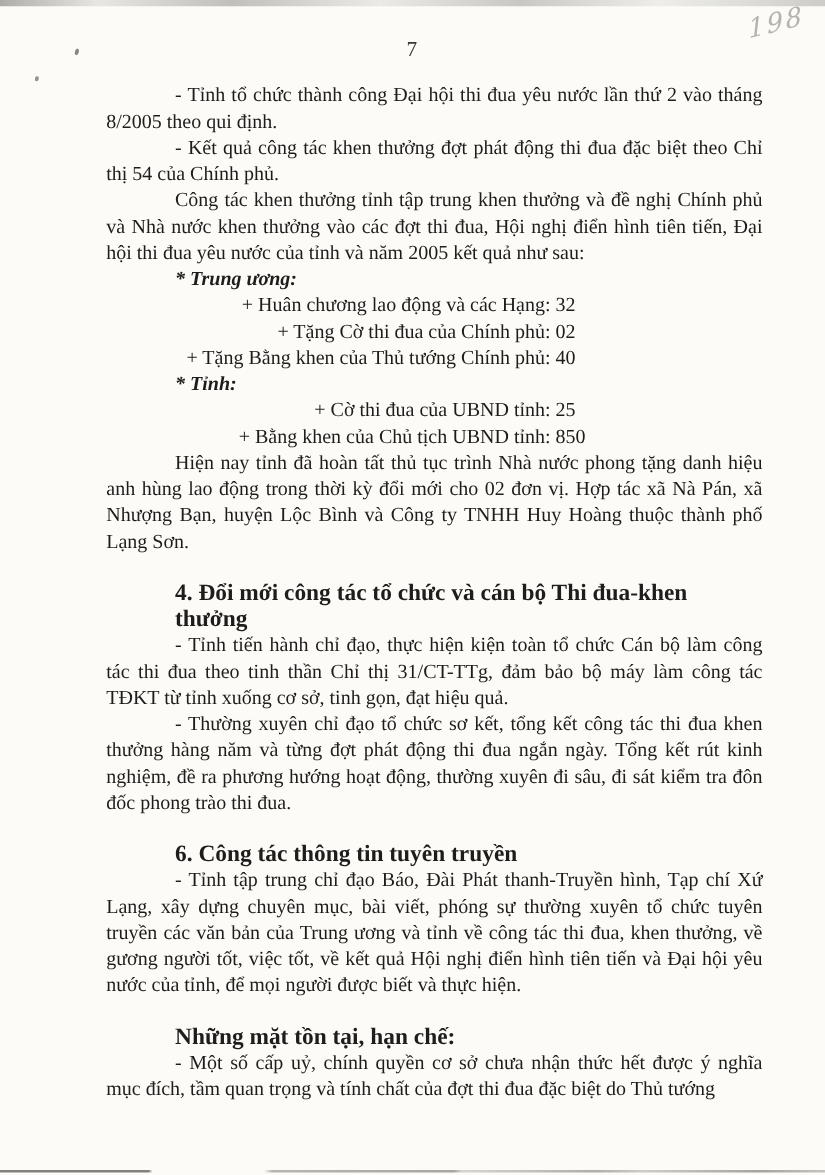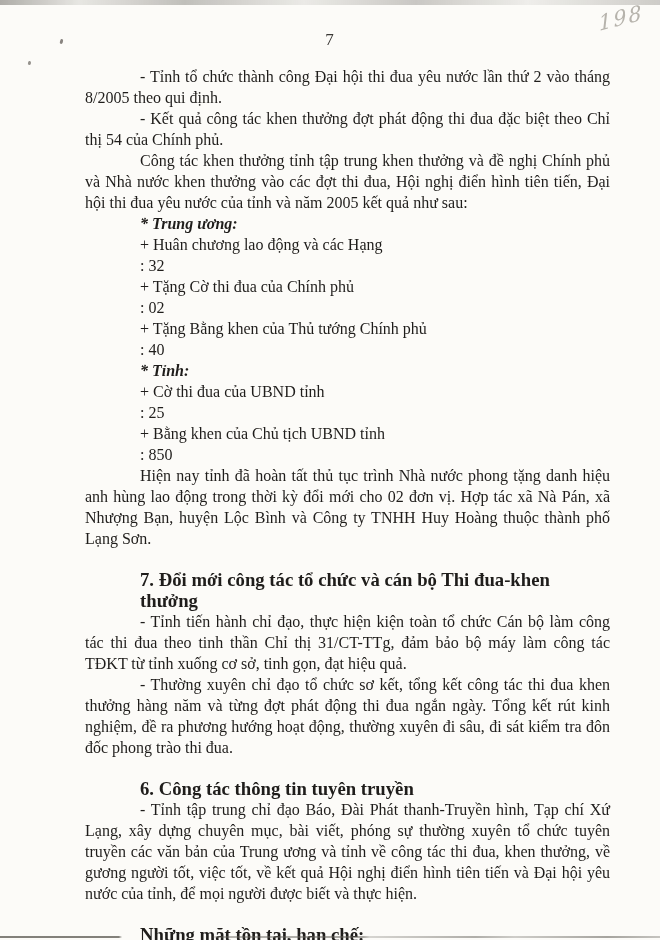--- a/index.html
+++ b/index.html
@@ -85,22 +85,21 @@
   .star-heading {
     margin: 0;
     padding-left: 55px;
     font-weight: bold;
     font-style: italic;
   }
   .star-heading.gap-above { }
   .award-row {
     display: flex;
     padding-left: 55px;
-    text-align: left;
-    flex-direction: column;
+    text-align: right;
   }
   .award-label { width: 296px; flex: none; }
   .award-value { flex: none; }
   .section-heading {
     margin: 20px 0 0 0;
     padding-left: 55px;
     font-weight: bold;
     text-indent: 0;
     text-align: left;
   }
@@ -145,21 +144,21 @@
       <span class="award-label">+ Cờ thi đua của UBND tỉnh</span>
       <span class="award-value">: 25</span>
     </div>
     <div class="award-row">
       <span class="award-label">+ Bằng khen của Chủ tịch UBND tỉnh</span>
       <span class="award-value">: 850</span>
     </div>
 
     <p class="para">Hiện nay tỉnh đã hoàn tất thủ tục trình Nhà nước phong tặng danh hiệu anh hùng lao động trong thời kỳ đổi mới cho 02 đơn vị. Hợp tác xã Nà Pán, xã Nhượng Bạn, huyện Lộc Bình và Công ty TNHH Huy Hoàng thuộc thành phố Lạng Sơn.</p>
 
-    <h3 class="section-heading">7. Đổi mới công tác tổ chức và cán bộ Thi đua-khen thưởng</h3>
+    <h3 class="section-heading">4. Đổi mới công tác tổ chức và cán bộ Thi đua-khen thưởng</h3>
     <p class="para">- Tỉnh tiến hành chỉ đạo, thực hiện kiện toàn tổ chức Cán bộ làm công tác thi đua theo tinh thần Chỉ thị 31/CT-TTg, đảm bảo bộ máy làm công tác TĐKT từ tỉnh xuống cơ sở, tinh gọn, đạt hiệu quả.</p>
     <p class="para">- Thường xuyên chỉ đạo tổ chức sơ kết, tổng kết công tác thi đua khen thưởng hàng năm và từng đợt phát động thi đua ngắn ngày. Tổng kết rút kinh nghiệm, đề ra phương hướng hoạt động, thường xuyên đi sâu, đi sát kiểm tra đôn đốc phong trào thi đua.</p>
 
     <h3 class="section-heading">6. Công tác thông tin tuyên truyền</h3>
     <p class="para">- Tỉnh tập trung chỉ đạo Báo, Đài Phát thanh-Truyền hình, Tạp chí Xứ Lạng, xây dựng chuyên mục, bài viết, phóng sự thường xuyên tổ chức tuyên truyền các văn bản của Trung ương và tỉnh về công tác thi đua, khen thưởng, về gương người tốt, việc tốt, về kết quả Hội nghị điển hình tiên tiến và Đại hội yêu nước của tỉnh, để mọi người được biết và thực hiện.</p>
 
     <h3 class="section-heading">Những mặt tồn tại, hạn chế:</h3>
     <p class="para">- Một số cấp uỷ, chính quyền cơ sở chưa nhận thức hết được ý nghĩa mục đích, tầm quan trọng và tính chất của đợt thi đua đặc biệt do Thủ tướng</p>
 
   </div>

